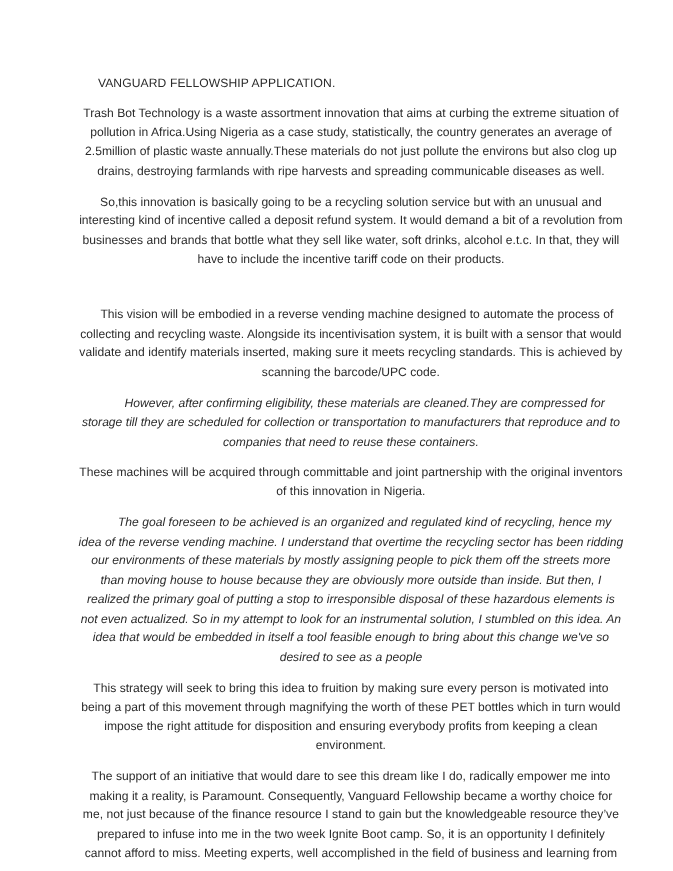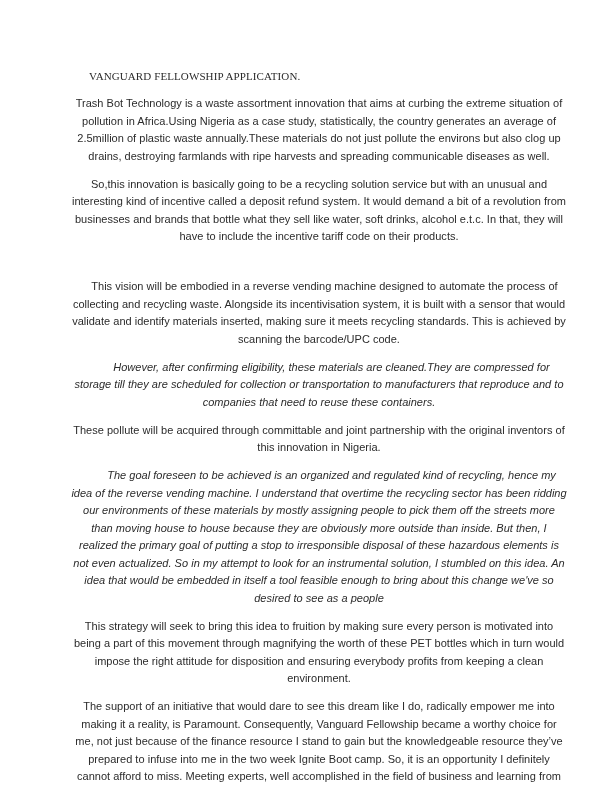--- a/index.html
+++ b/index.html
@@ -26,21 +26,20 @@
     width: 496px;
   }
   .doc-title {
     font-size: 11px;
     line-height: 17.5px;
     color: #2b2b2b;
     text-indent: 18px;
     margin: 0;
     letter-spacing: 0.1px;
     white-space: pre-wrap;
-    font-family: Liberation Serif, serif;
   }
   .para {
     font-size: 11px;
     line-height: 17.5px;
     color: #2b2b2b;
     margin: 0;
     letter-spacing: 0.01px;
     text-align: center;
     white-space: pre-wrap;
     word-spacing: 0.05px;
@@ -71,21 +70,21 @@
     <div class="gap-para"></div>
 
     <p class="para indent-small">This vision will be embodied in a reverse vending machine designed to automate the process of collecting and recycling waste. Alongside its incentivisation system, it is built with a sensor that would validate and identify materials inserted, making sure it meets recycling standards. This is achieved by scanning the barcode/UPC code.</p>
 
     <div class="gap-para"></div>
 
     <p class="para indent-med">However, after confirming eligibility, these materials are cleaned.They are compressed for storage till they are scheduled for collection or transportation to manufacturers that reproduce and to companies that need to reuse these containers.</p>
 
     <div class="gap-para"></div>
 
-    <p class="para indent-none">These pollute will be acquired through committable and joint partnership with the original inventors of this innovation in Nigeria.</p>
+    <p class="para indent-none">These machines will be acquired through committable and joint partnership with the original inventors of this innovation in Nigeria.</p>
 
     <div class="gap-para"></div>
 
     <p class="para indent-med">The goal foreseen to be achieved is an organized and regulated kind of recycling, hence my idea of the reverse vending machine. I understand that overtime the recycling sector has been ridding our environments of these materials by mostly assigning people to pick them off the streets more than moving house to house because they are obviously more outside than inside. But then, I realized the primary goal of putting a stop to irresponsible disposal of these hazardous elements is not even actualized. So in my attempt to look for an instrumental solution, I stumbled on this idea. An idea that would be embedded in itself a tool feasible enough to bring about this change we've so desired to see as a people</p>
 
     <div class="gap-para"></div>
 
     <p class="para indent-none">This strategy will seek to bring this idea to fruition by making sure every person is motivated into being a part of this movement through magnifying the worth of these PET bottles which in turn would impose the right attitude for disposition and ensuring everybody profits from keeping a clean environment.</p>
 
     <div class="gap-para"></div>

